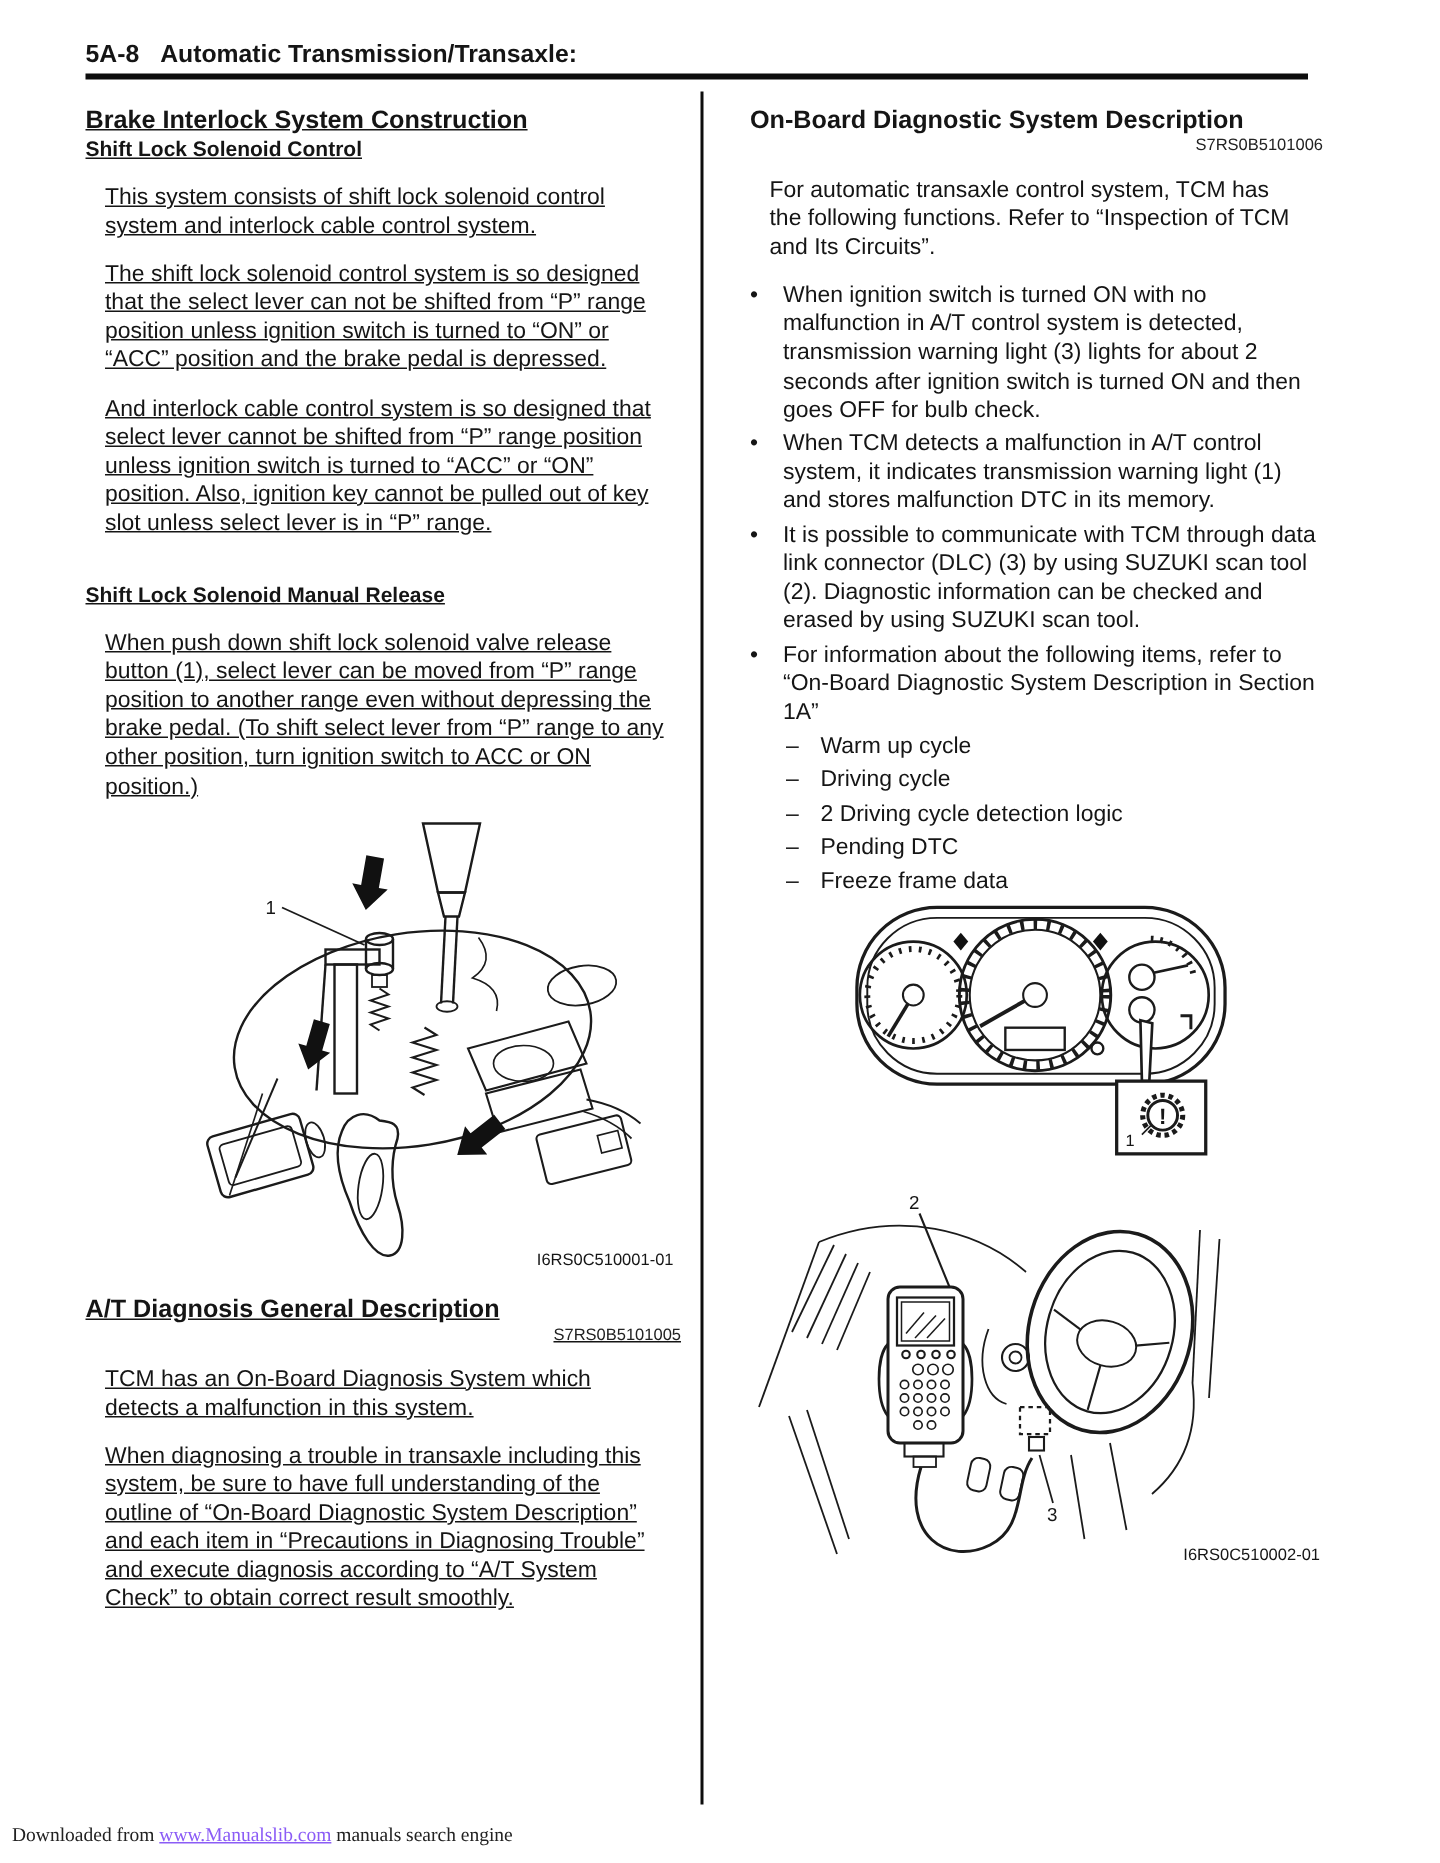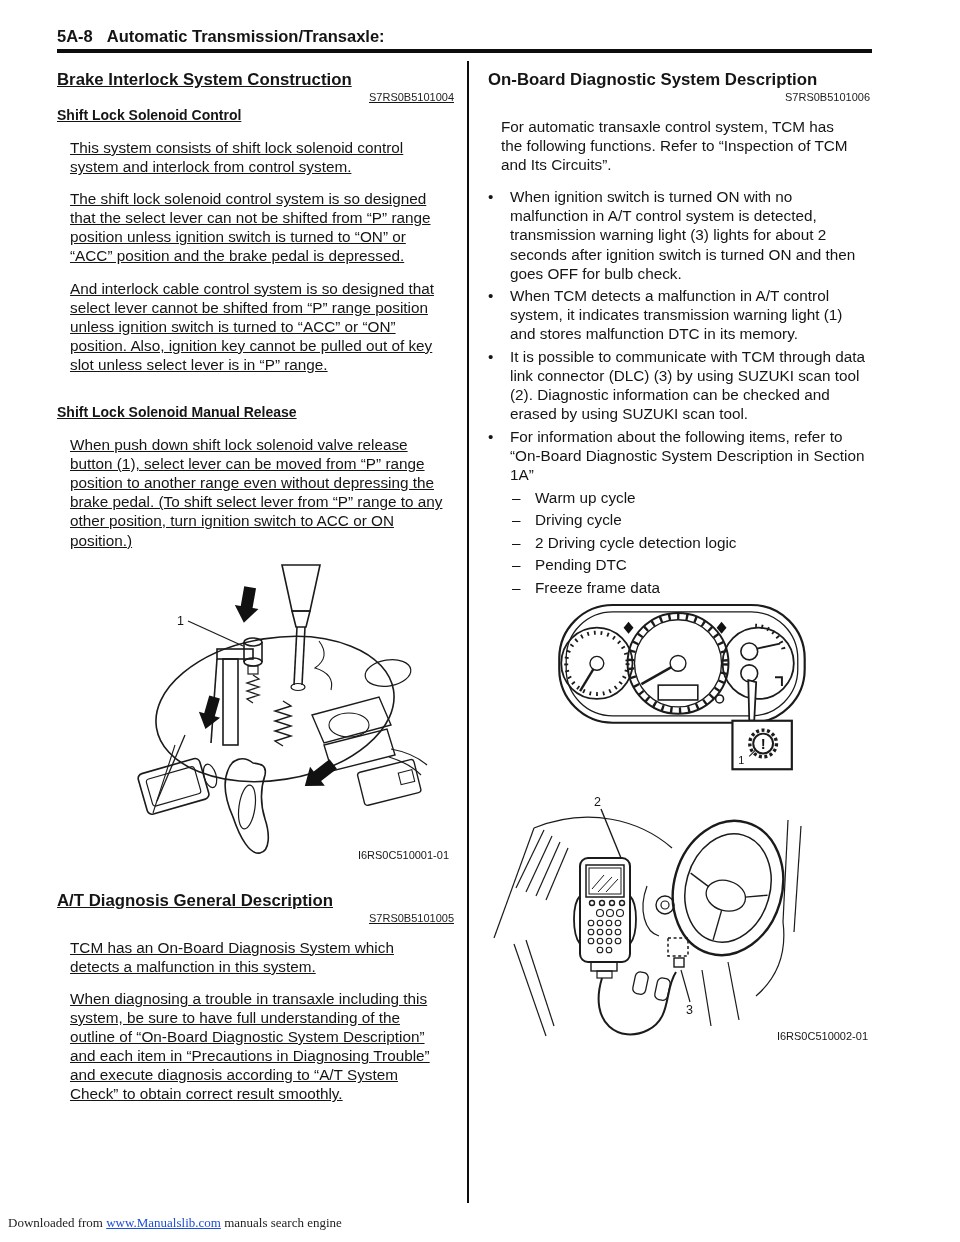--- a/index.html
+++ b/index.html
@@ -6,52 +6,51 @@
   body{
     width:960px;height:1242px;position:relative;background:#ffffff;
     font-family:"Liberation Sans", sans-serif;color:#151515;overflow:hidden;
   }
   .hdr{position:absolute;left:57px;top:27px;font-weight:bold;font-size:16.5px;white-space:nowrap;}
   .hdr .hsp{margin-right:14px;}
   .rule{position:absolute;left:57px;top:49px;width:815px;height:4px;background:#0d0d0d;}
   .divider{position:absolute;left:467px;top:61px;width:2px;height:1142px;background:#0d0d0d;}
   .col{position:absolute;top:62px;}
   .col-left{left:57px;width:399px;text-decoration:underline;}
-  .col-right{left:488px;width:384px;}
+  .col-right{left:500px;width:384px;}
   h2.sec{font-size:16.8px;margin:8px 0 0;line-height:20px;font-weight:bold;}
   .code{font-size:11px;text-align:right;line-height:13px;margin:1px 2px 2px 0;color:#222;}
   h3.sub{font-size:14px;margin:0;line-height:19px;font-weight:bold;}
   .para{margin:13px;font-size:15.3px;line-height:19.1px;}
   .gap16{height:16px;}
   .gap14{height:14px;}
   .bullet-row{display:flex;margin-top:3.5px;font-size:15.3px;line-height:19.1px;}
   .bullet-row .mk{width:22px;flex:none;}
   .dash-row{display:flex;margin-top:3.5px;margin-left:24px;font-size:15.3px;line-height:19.1px;}
   .dash-row .mk{width:23px;flex:none;}
   svg{display:block;}
   svg text{font-family:"Liberation Sans", sans-serif;fill:#161616;}
   .fig{margin-top:5px;}
   .footer-line{position:absolute;left:8px;top:1215px;font-family:"Liberation Serif", serif;font-size:13px;color:#222;}
-  .footer-line a{color:#1d4ed8;text-decoration:underline;}
+  .footer-line a{color:#8b5cf6;text-decoration:underline;}
   .watermark{position:absolute;right:16px;top:1274px;font-size:30px;color:#8f8f8f;letter-spacing:0.5px;}
 </style>
 </head>
 <body>
 
 <div class="hdr">
   <span class="hsp">5A-8</span><span>Automatic Transmission/Transaxle:</span>
 </div>
 <div class="rule"></div>
 <div class="divider"></div>
 
 <div class="col col-left">
   <h2 class="sec">Brake Interlock System Construction</h2>
-  <div class="code">S7RS0B5101004</div>
   <h3 class="sub">Shift Lock Solenoid Control</h3>
-  <p class="para">This system consists of shift lock solenoid control system and interlock from control system.</p>
+  <p class="para">This system consists of shift lock solenoid control system and interlock cable control system.</p>
   <p class="para">The shift lock solenoid control system is so designed that the select lever can not be shifted from “P” range position unless ignition switch is turned to “ON” or “ACC” position and the brake pedal is depressed.</p>
   <p class="para">And interlock cable control system is so designed that select lever cannot be shifted from “P” range position unless ignition switch is turned to “ACC” or “ON” position. Also, ignition key cannot be pulled out of key slot unless select lever is in “P” range.</p>
   <div class="gap16"></div>
   <h3 class="sub">Shift Lock Solenoid Manual Release</h3>
   <p class="para">When push down shift lock solenoid valve release button (1), select lever can be moved from “P” range position to another range even without depressing the brake pedal. (To shift select lever from “P” range to any other position, turn ignition switch to ACC or ON position.)</p>
 
   <svg class="fig" width="399" height="302" viewBox="0 0 399 302">
     <g stroke="#1b1b1b" stroke-width="1.6" fill="none">
 
       <ellipse cx="218" cy="146" rx="120" ry="71" transform="rotate(-9 218 146)"></ellipse>
@@ -119,21 +118,21 @@
         <path transform="translate(262,212) rotate(52)" d="M-6,-18 L6,-18 L6,2 L12,2 L0,18 L-12,2 L-6,2 Z"></path>
       </g>
 
       <line x1="131" y1="58" x2="186" y2="83" stroke-width="1.2"></line>
     </g>
     <text x="120" y="62" font-size="12.5">1</text>
     <text x="392" y="296" font-size="11" text-anchor="end">I6RS0C510001-01</text>
   </svg>
 
   <div class="gap14"></div>
-  <h2 class="sec" style="margin-top:12px;">A/T Diagnosis General Description</h2>
+  <h2 class="sec" style="margin-top:0;">A/T Diagnosis General Description</h2>
   <div class="code">S7RS0B5101005</div>
   <p class="para">TCM has an On-Board Diagnosis System which detects a malfunction in this system.</p>
   <p class="para">When diagnosing a trouble in transaxle including this system, be sure to have full understanding of the outline of “On-Board Diagnostic System Description” and each item in “Precautions in Diagnosing Trouble” and execute diagnosis according to “A/T System Check” to obtain correct result smoothly.</p>
 </div>
 
 <div class="col col-right">
   <h2 class="sec">On-Board Diagnostic System Description</h2>
   <div class="code">S7RS0B5101006</div>
   <p class="para">For automatic transaxle control system, TCM has the following functions. Refer to “Inspection of TCM and Its Circuits”.</p>
 

